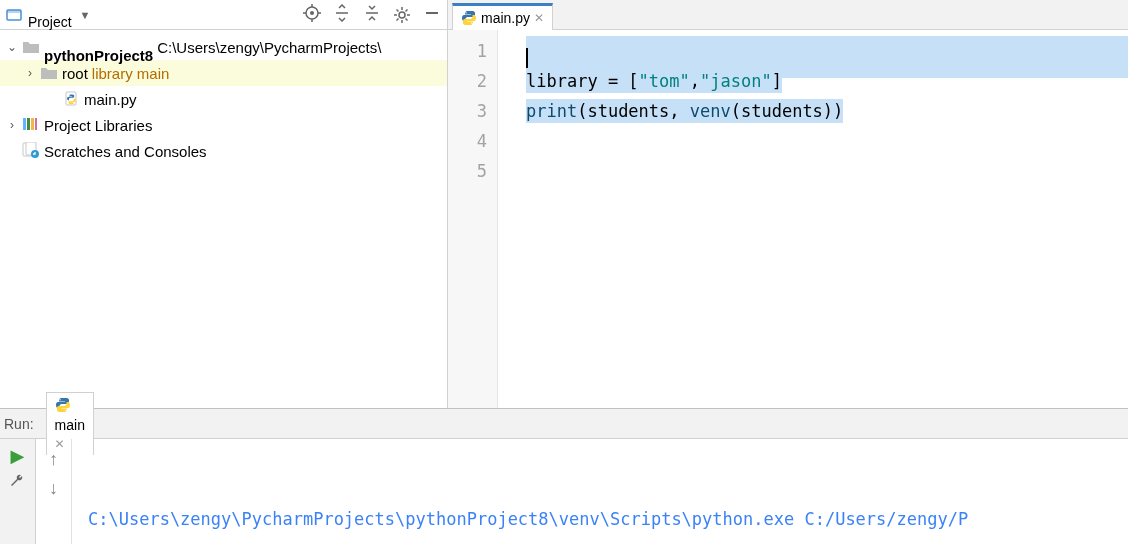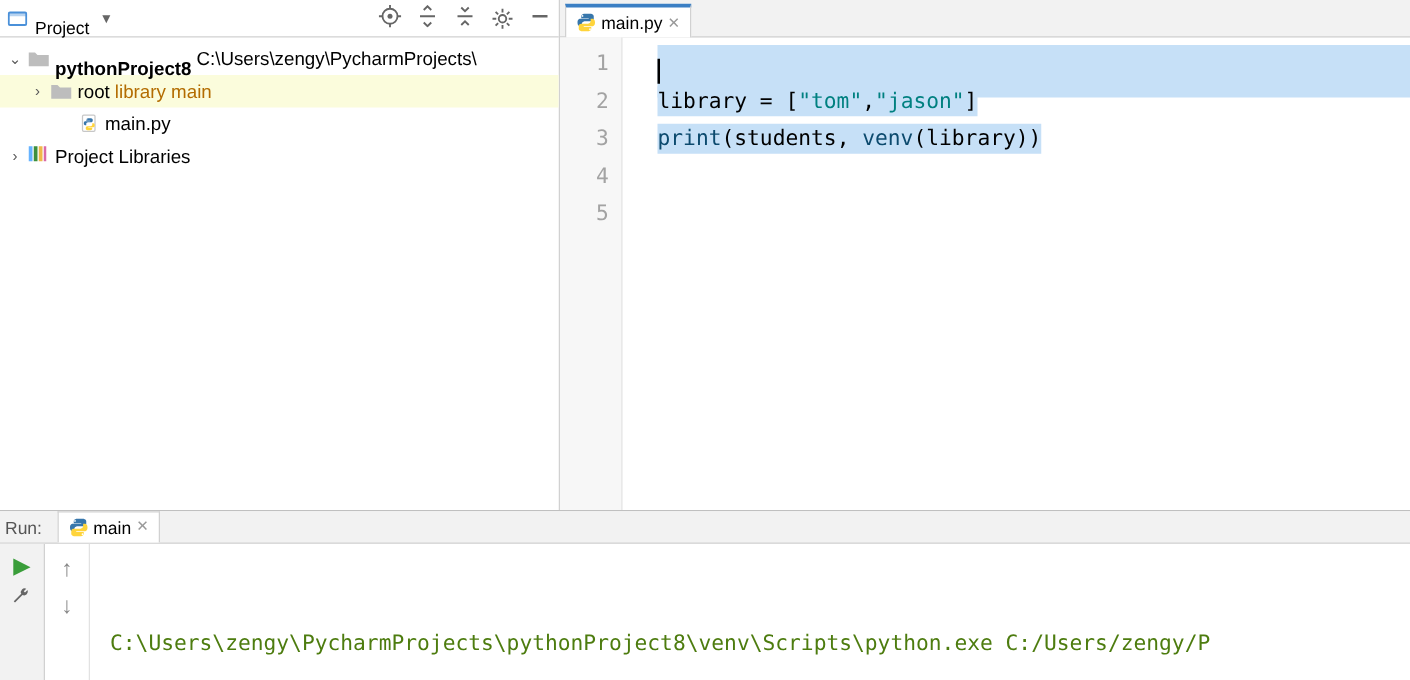--- a/index.html
+++ b/index.html
@@ -35,27 +35,27 @@
     .code .ln { height: 30px; white-space: pre; }
     .cursor { display:inline-block; width:2px; height:20px; background:#000; vertical-align:middle; }
     .hl-line1 { background:#c6e0f7; display:inline-block;}
     .str { color:#008080; }
     .fn { color:#0c4a6e; }
     .lit-bg { background:#c6e0f7; padding: 2px 0;}
     
     .bottom-panel { height: 136px; border-top: 1px solid #c0c0c0; background:#fff; display:flex; flex-direction:column; }
     .run-tabbar { height:30px; display:flex; align-items:center; padding-left:4px; border-bottom:1px solid #d1d1d1; background:#f2f2f2; gap:6px; font-size:14px;}
     .run-label { color:#555; padding:0 6px 0 0;}
-    .run-tab { display:flex; align-items:flex-start; gap:4px; padding:4px 8px; background:#fff; border:1px solid #d1d1d1; border-bottom:none;}
+    .run-tab { display:flex; align-items:flex-start; gap:4px; padding:4px 8px; background:#fff; border:1px solid #d1d1d1; border-bottom:none;flex-direction:column;}
     .run-tab .close { color:#999; font-size:12px;}
     .run-body { flex:1; display:flex; }
     .run-side { width:36px; display:flex; flex-direction:column; align-items:center; gap:4px; padding-top:6px; background:#f2f2f2; border-right:1px solid #d1d1d1;}
     .run-side2 { width:36px; display:flex; flex-direction:column; align-items:center; gap:8px; padding-top:10px; border-right:1px solid #e2e2e2;}
     .console { flex:1; font-family: Consolas, Menlo, monospace; font-size:17px; padding:10px 0 0 16px; line-height:28px; white-space:pre; overflow:hidden;}
-    .cons-line1 { color:#4d7c0f; }
+    .cons-line1 { color:#3b82f6; }
     .play { color:#3a9e3a; font-size:18px;}
     .wrench { color:#6a6a6a;}
     .arrow { color:#888; font-size:18px;}
     .proj-ic { display:inline-flex; }
     .extlib-ic { margin-right:2px;}
   </style>
 </head>
 <body>
 
 <div class="top-area">
@@ -149,20 +149,32 @@
         <span class="extlib-ic">
           <svg class="ic" width="16" height="16" viewBox="0 0 16 16">
               <rect x="1" y="2" width="3" height="12" fill="#66b3ff"></rect>
               <rect x="5" y="2" width="3" height="12" fill="#3d8f3d"></rect>
               <rect x="9" y="2" width="3" height="12" fill="#f0b84a"></rect>
               <rect x="13" y="2" width="2" height="12" fill="#d96aa8"></rect>
             </svg>
         </span>
         <span>Project Libraries</span>
       </div>
+      <div class="tree-row">
+        <span style="width:12px;"></span>
+        <span>
+          <svg class="ic" width="18" height="16" viewBox="0 0 18 16">
+              <rect x="1" y="1" width="10" height="13" rx="1" fill="#fff" stroke="#c7c7c7"></rect>
+              <rect x="4" y="0" width="10" height="13" rx="1" fill="#fff" stroke="#c7c7c7"></rect>
+              <circle cx="13" cy="12" r="4" fill="#2e9bd6"></circle>
+              <path d="M11 12 l2 0 l0 -2" stroke="#fff" stroke-width="1.3" fill="none"></path>
+            </svg>
+        </span>
+        <span>Scratches and Consoles</span>
+      </div>
     </div>
   </div>
 
   <div class="editor-panel">
     <div class="tabbar">
       <div class="tab">
         <svg class="ic" width="16" height="16" viewBox="0 0 16 16">
             <path d="M7 1c-3 0-3 2-3 2v1.5h6V5H3S1 5 1 8s2 3 2 3h1.5V9s0-2 3-2H12s2 0 2-2V3s0-2-3-2z" fill="#3776ab"></path>
             <circle cx="5" cy="2.7" r="0.7" fill="#fff"></circle>
             <path d="M9 15c3 0 3-2 3-2v-1.5H6V11h7s2 0 2-3-2-3-2-3h-1.5v2s0 2-3 2H4s-2 0-2 2v2s0 2 3 2z" fill="#ffd43b"></path>
@@ -176,21 +188,21 @@
       <div class="gutter">
         <div>1</div>
         <div>2</div>
         <div>3</div>
         <div>4</div>
         <div>5</div>
       </div>
       <div class="code">
         <div class="ln"><span class="hl-line1" style="padding:6px 600px 6px 0;"><span class="cursor"></span></span></div>
         <div class="ln"><span class="lit-bg"><span>library = [</span><span class="str">"tom"</span><span>,</span><span class="str">"jason"</span><span>]</span></span></div>
-        <div class="ln"><span class="lit-bg"><span class="fn">print</span><span>(students, </span><span class="fn">venv</span><span>(library))</span></span></div>
+        <div class="ln"><span class="lit-bg"><span class="fn">print</span><span>(students, </span><span class="fn">venv</span><span>(students))</span></span></div>
         <div class="ln"></div>
         <div class="ln"></div>
       </div>
     </div>
   </div>
 </div>
 
 <div class="bottom-panel">
   <div class="run-tabbar">
     <span class="run-label">Run:</span>

